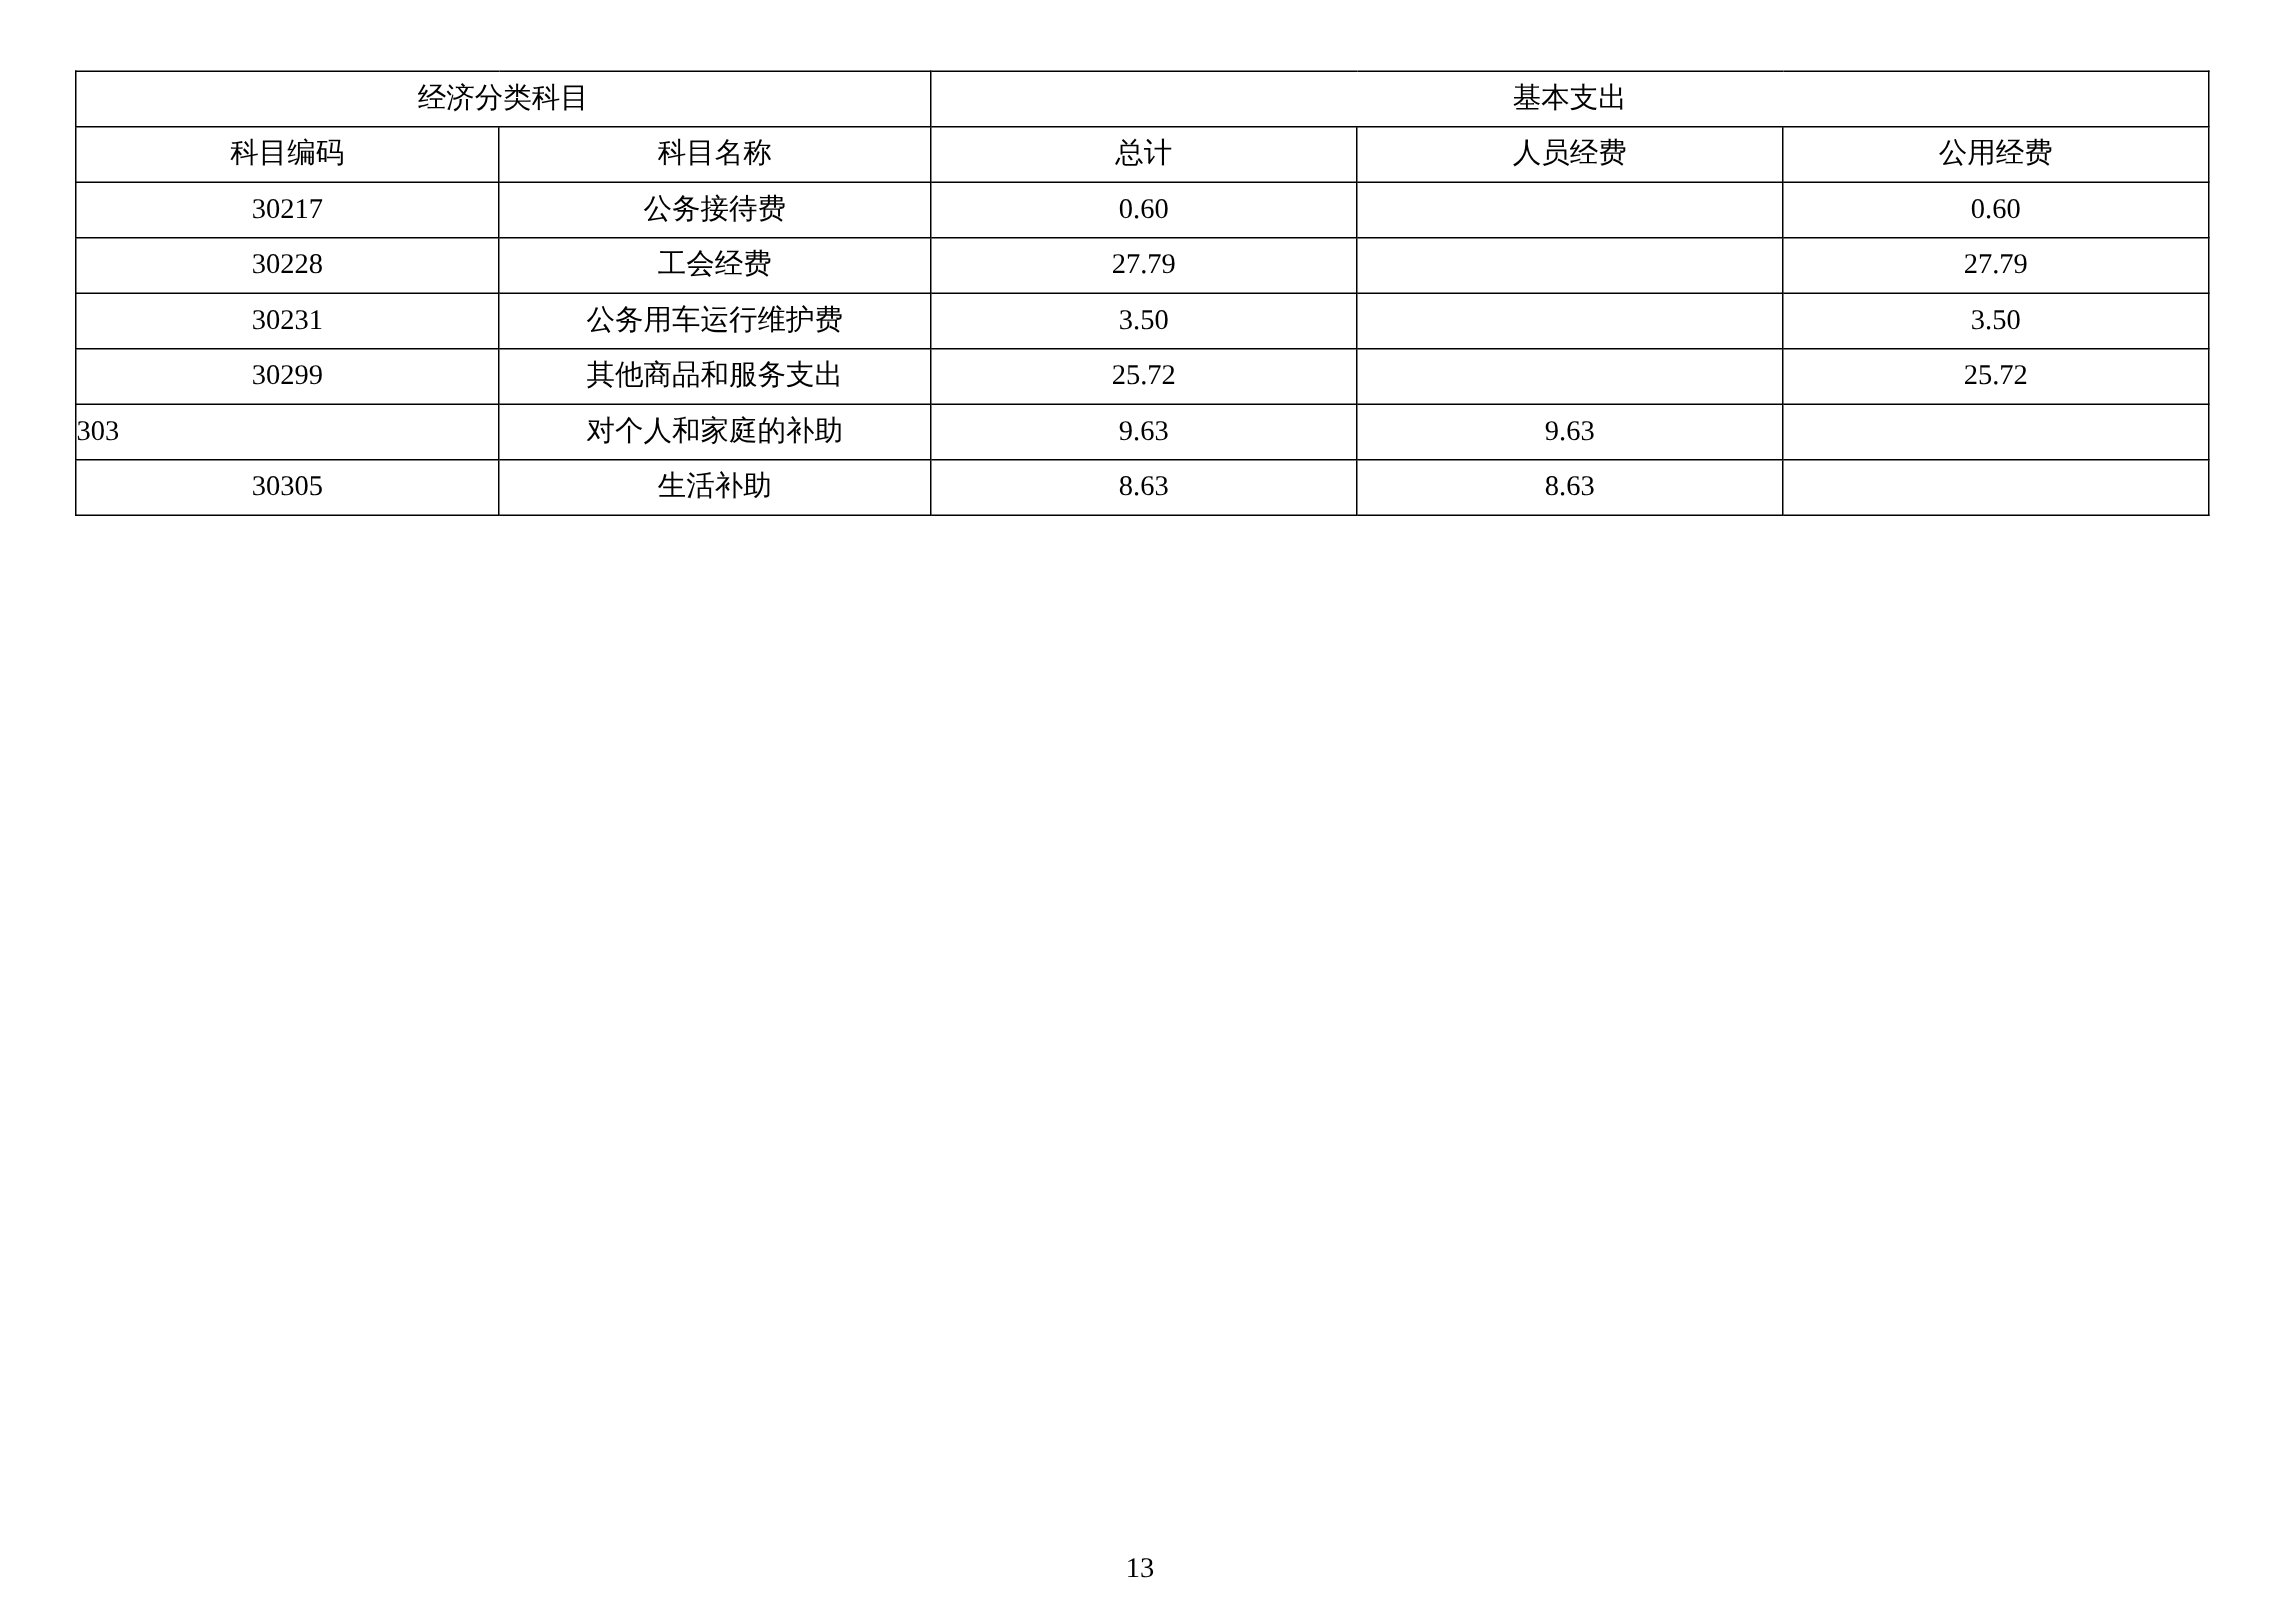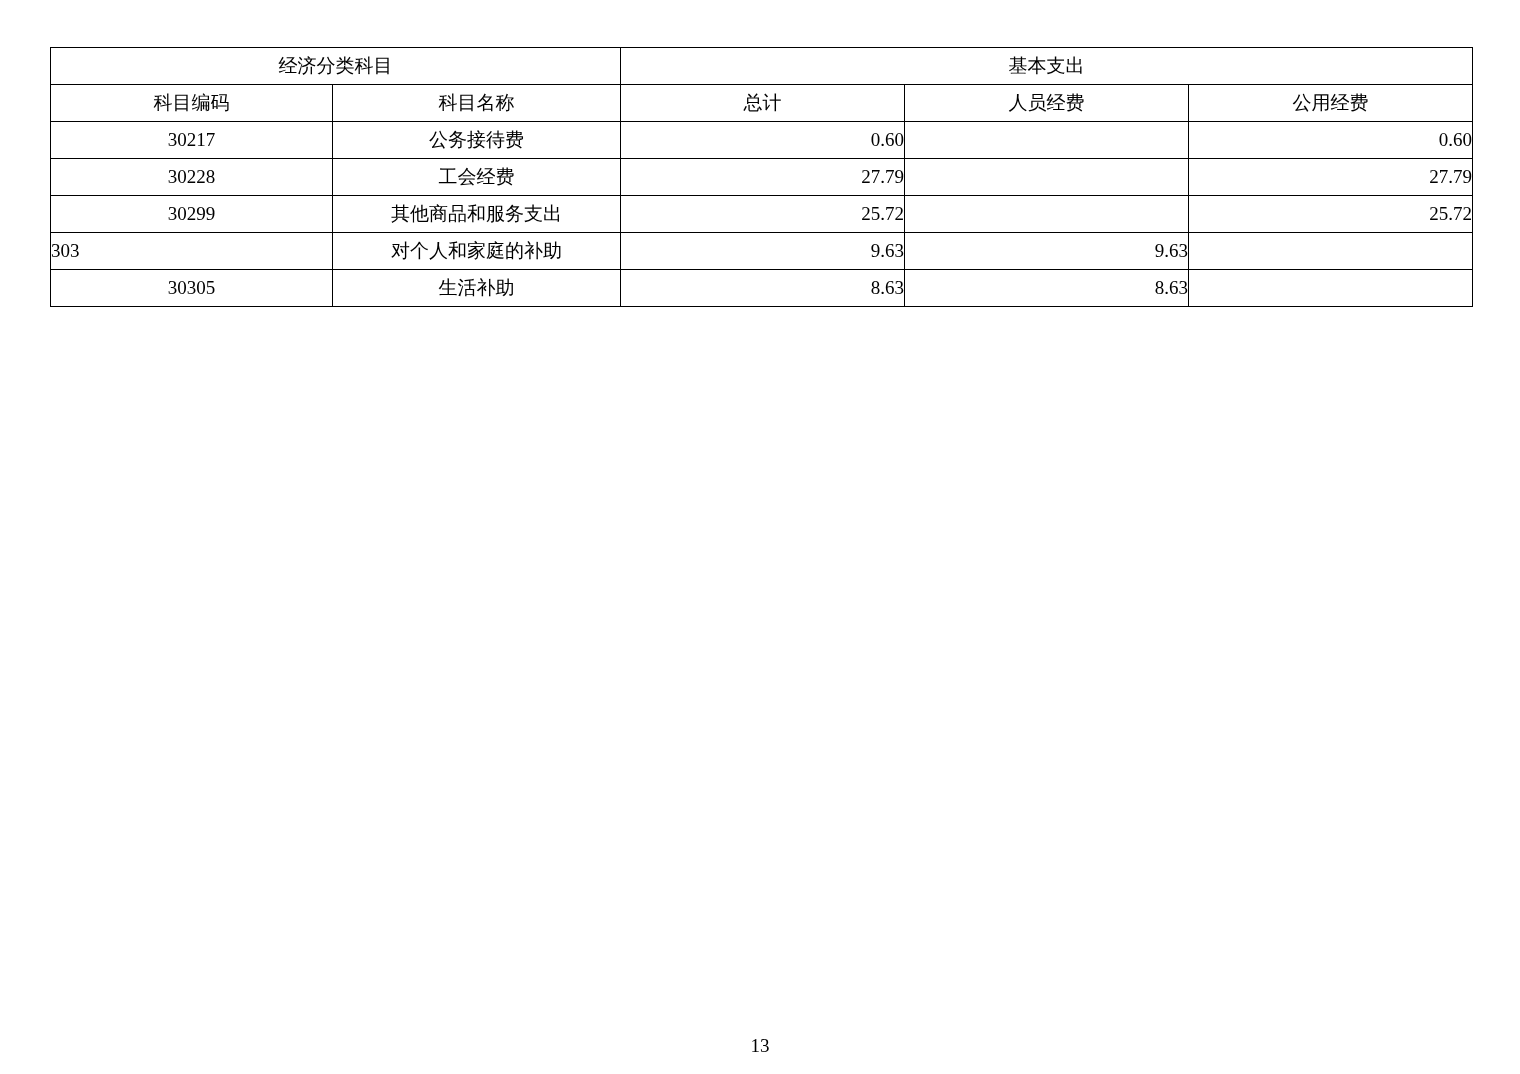--- a/index.html
+++ b/index.html
@@ -59,21 +59,21 @@
   .cell-code-flush {
     text-align: left;
     padding-left: 6px;
     font-size: 19px;
   }
   .cell-name {
     text-align: center;
     font-size: 19px;
   }
   .cell-num {
-    text-align: right;
+    text-align: center;
     padding-right: 8px;
     font-size: 19px;
   }
   .page-number {
     position: absolute;
     left: 0;
     right: 0;
     top: 1035px;
     text-align: center;
     font-size: 19px;
@@ -115,20 +115,27 @@
           <td class="cell-num">0.60</td>
         </tr>
         <tr>
           <td class="cell-code-indent">30228</td>
           <td class="cell-name">工会经费</td>
           <td class="cell-num">27.79</td>
           <td class="cell-num"></td>
           <td class="cell-num">27.79</td>
         </tr>
         <tr>
+          <td class="cell-code-indent">30231</td>
+          <td class="cell-name">公务用车运行维护费</td>
+          <td class="cell-num">3.50</td>
+          <td class="cell-num"></td>
+          <td class="cell-num">3.50</td>
+        </tr>
+        <tr>
           <td class="cell-code-indent">30299</td>
           <td class="cell-name">其他商品和服务支出</td>
           <td class="cell-num">25.72</td>
           <td class="cell-num"></td>
           <td class="cell-num">25.72</td>
         </tr>
         <tr>
           <td class="cell-code-flush">303</td>
           <td class="cell-name">对个人和家庭的补助</td>
           <td class="cell-num">9.63</td>

